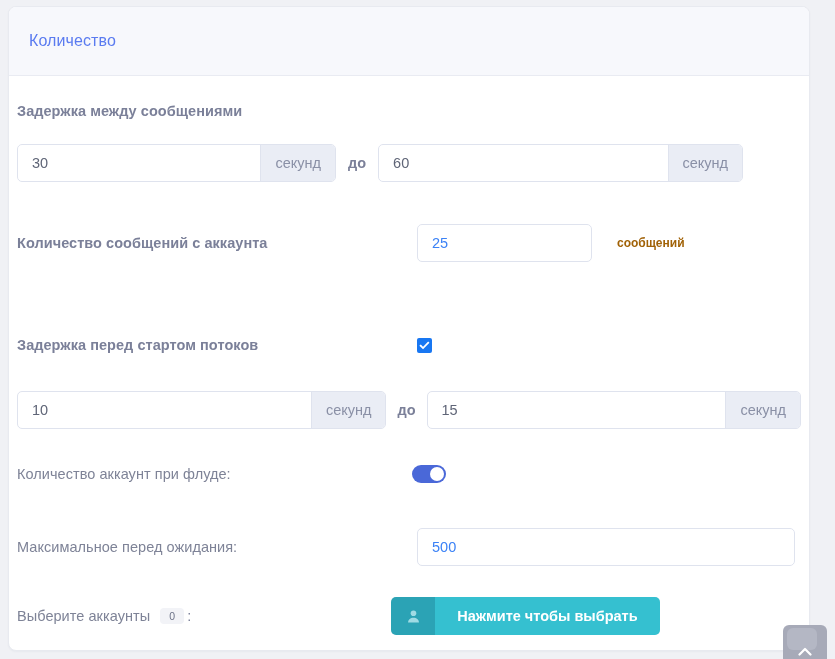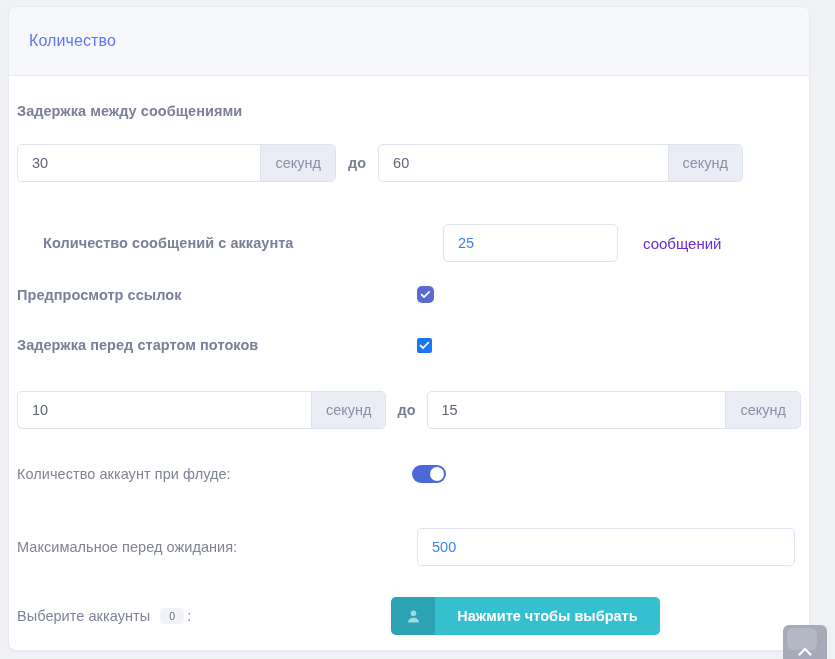--- a/index.html
+++ b/index.html
@@ -118,23 +118,23 @@
     padding: 0 0 0 14px;
     outline: none;
   }
   .sep-do {
     color: #7b8099;
     font-size: 14.5px;
     font-weight: 700;
     padding: 0 12px;
   }
   .unit-text {
-    color: #6d28d9;
-    font-size: 15px;
-    font-weight: 400;
+    color: #a16207;
+    font-size: 12px;
+    font-weight: 700;
   }
 
   
   .cb-round {
     width: 17px;
     height: 17px;
     border-radius: 5px;
     background: #5b6ad0;
     display: inline-flex;
     align-items: center;
@@ -272,33 +272,25 @@
         <span class="addon">секунд</span>
       </div>
       <span class="sep-do">до</span>
       <div class="input-group" style="width:365px;">
         <input value="60" style="">
         <span class="addon">секунд</span>
       </div>
     </div>
 
     <div class="row" style="top:148px; left:8px; right:8px;">
-      <span class="field-label" style="width:400px;margin-left:26px;">Количество сообщений с аккаунта</span>
+      <span class="field-label" style="width:400px;">Количество сообщений с аккаунта</span>
       <input class="plain-input" style="width: 175px;" value="25">
       <span class="unit-text" style="margin-left:25px;">сообщений</span>
     </div>
 
-    <div class="row" style="top:210px; left:8px; right:8px;">
-      <span class="field-label" style="width:400px;">Предпросмотр ссылок</span>
-      <span class="cb-round">
-        <svg width="11" height="11" viewBox="0 0 12 12" aria-hidden="true">
-          <path d="M1.8 6.2 L4.4 8.8 L10 3.1" fill="none" stroke="#ffffff" stroke-width="1.9" stroke-linecap="round" stroke-linejoin="round"></path>
-        </svg>
-      </span>
-    </div>
 
     <div class="row" style="top:261px; left:8px; right:8px;">
       <span class="field-label" style="width:400px;">Задержка перед стартом потоков</span>
       <span class="cb-square">
         <svg width="11" height="11" viewBox="0 0 12 12" aria-hidden="true">
           <path d="M1.8 6.2 L4.4 8.8 L10 3.1" fill="none" stroke="#ffffff" stroke-width="2" stroke-linecap="square" stroke-linejoin="miter"></path>
         </svg>
       </span>
     </div>
 

